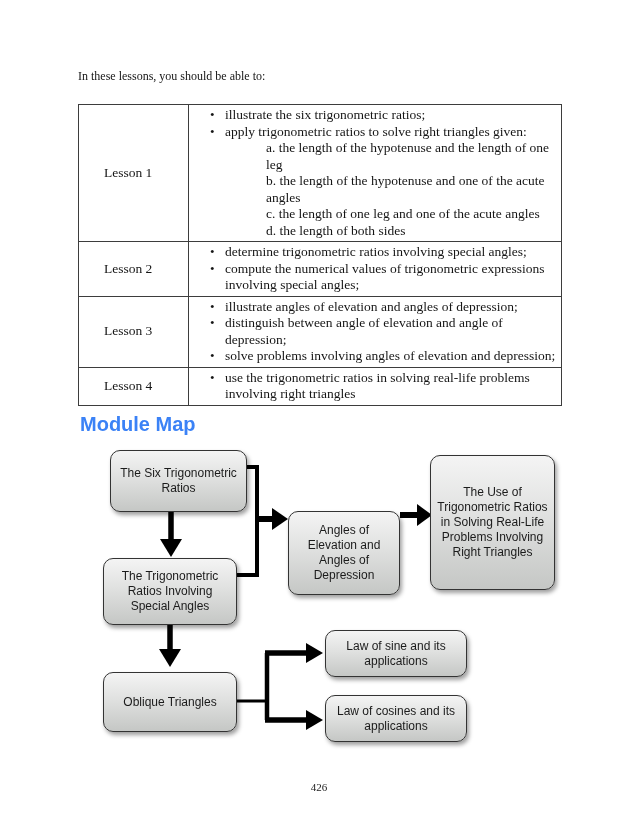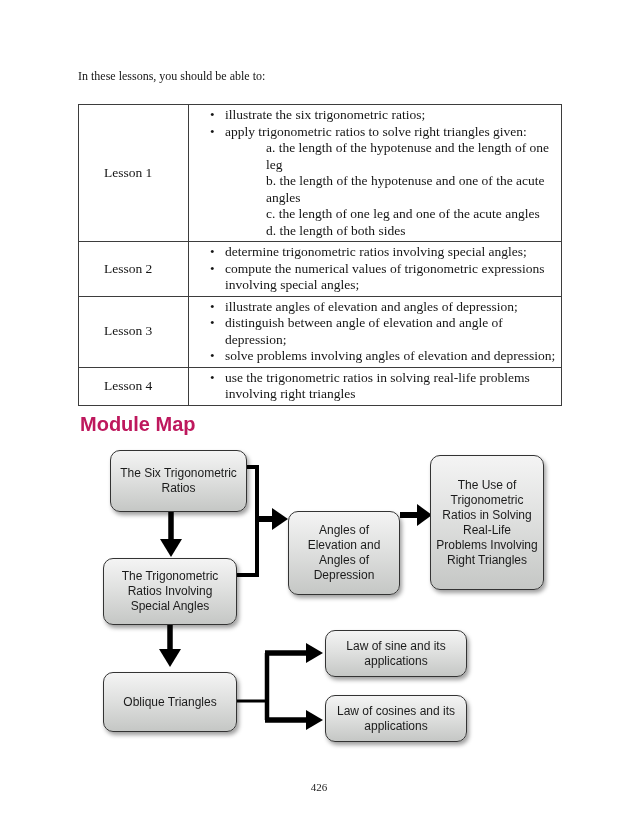--- a/index.html
+++ b/index.html
@@ -13,21 +13,21 @@
         font-size:13.5px;line-height:16.5px;color:#151515;padding:2px 0;}
   .obj-table td.lesson{width:84px;padding-left:25px;vertical-align:middle;}
   .obj-table td.objectives{padding-right:4px;}
   .item{display:block;}
   .bullet{position:relative;padding-left:36px;}
   .bullet::before{content:"\2022";position:absolute;left:21px;top:0;font-size:13px;}
   .sub{padding-left:77px;}
 
   
   .mm-heading{position:absolute;left:80px;top:413px;
-        font-family:"Liberation Sans",sans-serif;font-size:20px;font-weight:600;color:#be185d;}
+        font-family:"Liberation Sans",sans-serif;font-size:20px;font-weight:600;color:#3b82f6;}
   .diagram{position:absolute;left:0;top:0;width:638px;height:831px;}
   .connector-layer{position:absolute;left:0;top:0;pointer-events:none;}
   .node{position:absolute;box-sizing:border-box;display:flex;align-items:center;justify-content:center;
         text-align:center;border:1.5px solid #333;border-radius:10px;
         background:linear-gradient(180deg,#f4f4f4 0%,#e0e1e0 45%,#c5c7c5 100%);
         box-shadow:2px 3px 4px rgba(0,0,0,0.38);
         font-family:"Liberation Sans",sans-serif;font-size:12px;line-height:15px;color:#1b1b1b;
         padding:4px 8px;}
   .page-number{position:absolute;left:0;top:781px;width:100%;text-align:center;
         font-size:11px;color:#222;}
@@ -102,21 +102,21 @@
       <line x1="265" y1="653" x2="306" y2="653" stroke="#000" stroke-width="5.5"></line>
       <polygon points="306,643 306,663 323,653" fill="#000"></polygon>
 
       <line x1="265" y1="720" x2="306" y2="720" stroke="#000" stroke-width="5.5"></line>
       <polygon points="306,710 306,730 323,720" fill="#000"></polygon>
     </svg>
 
     <div class="node" style="left:103px;top:450px;width:137px;height:62px;margin-left:7px;">The Six Trigonometric Ratios</div>
     <div class="node" style="left:103px;top:558px;width:134px;height:67px;">The Trigonometric Ratios Involving Special Angles</div>
     <div class="node" style="left:288px;top:478px;width:112px;height:84px;margin-top:33px;">Angles of Elevation and Angles of Depression</div>
-    <div class="node" style="left:430px;top:455px;width:114px;height:135px;padding:4px 5px;">The Use of Trigonometric Ratios in Solving Real-Life Problems Involving Right Triangles</div>
+    <div class="node" style="left:430px;top:455px;width:125px;height:135px;padding:4px 5px;">The Use of Trigonometric Ratios in Solving Real-Life Problems Involving Right Triangles</div>
     <div class="node" style="left:103px;top:672px;width:134px;height:60px;">Oblique Triangles</div>
     <div class="node" style="left:325px;top:630px;width:142px;height:47px;">Law of sine and its applications</div>
     <div class="node" style="left:325px;top:695px;width:142px;height:47px;">Law of cosines and its applications</div>
   </div>
 
   <div class="page-number">426</div>
 
 </div>
 
 </body></html>

